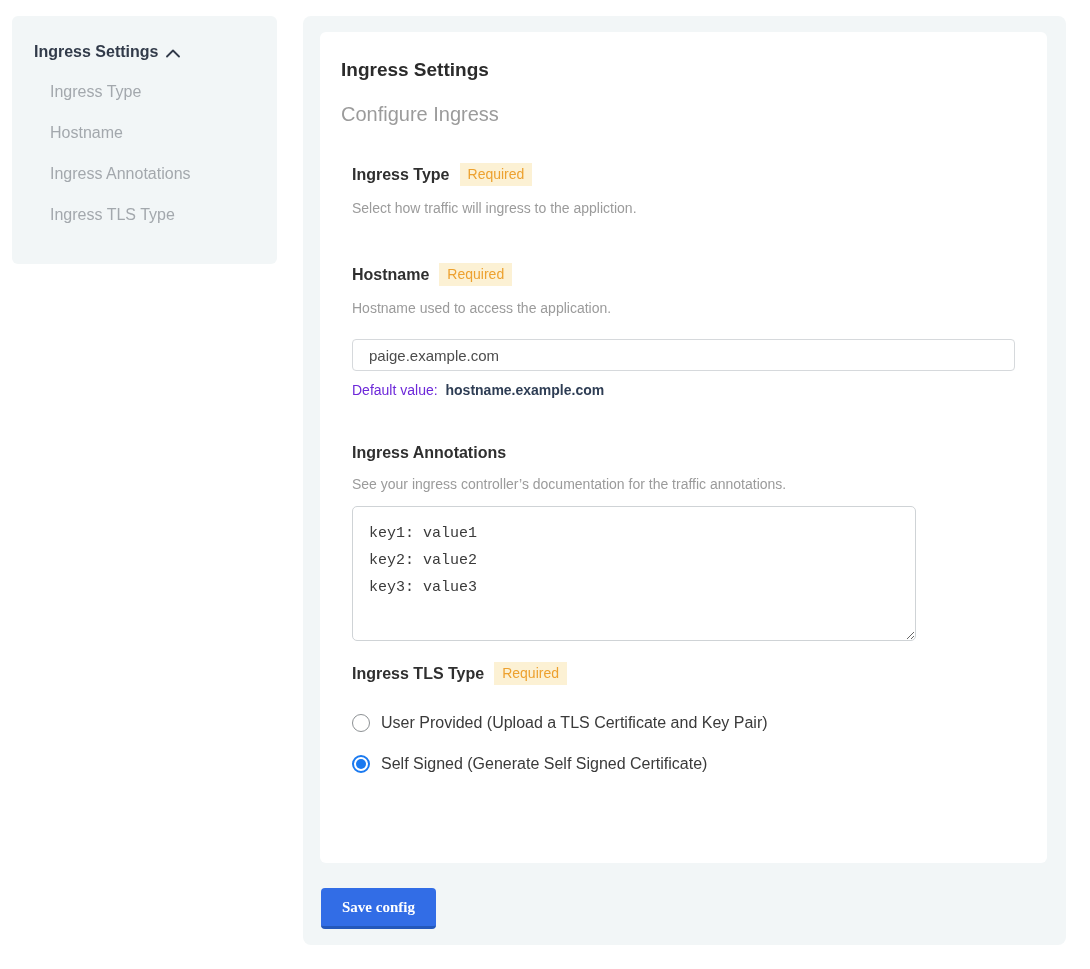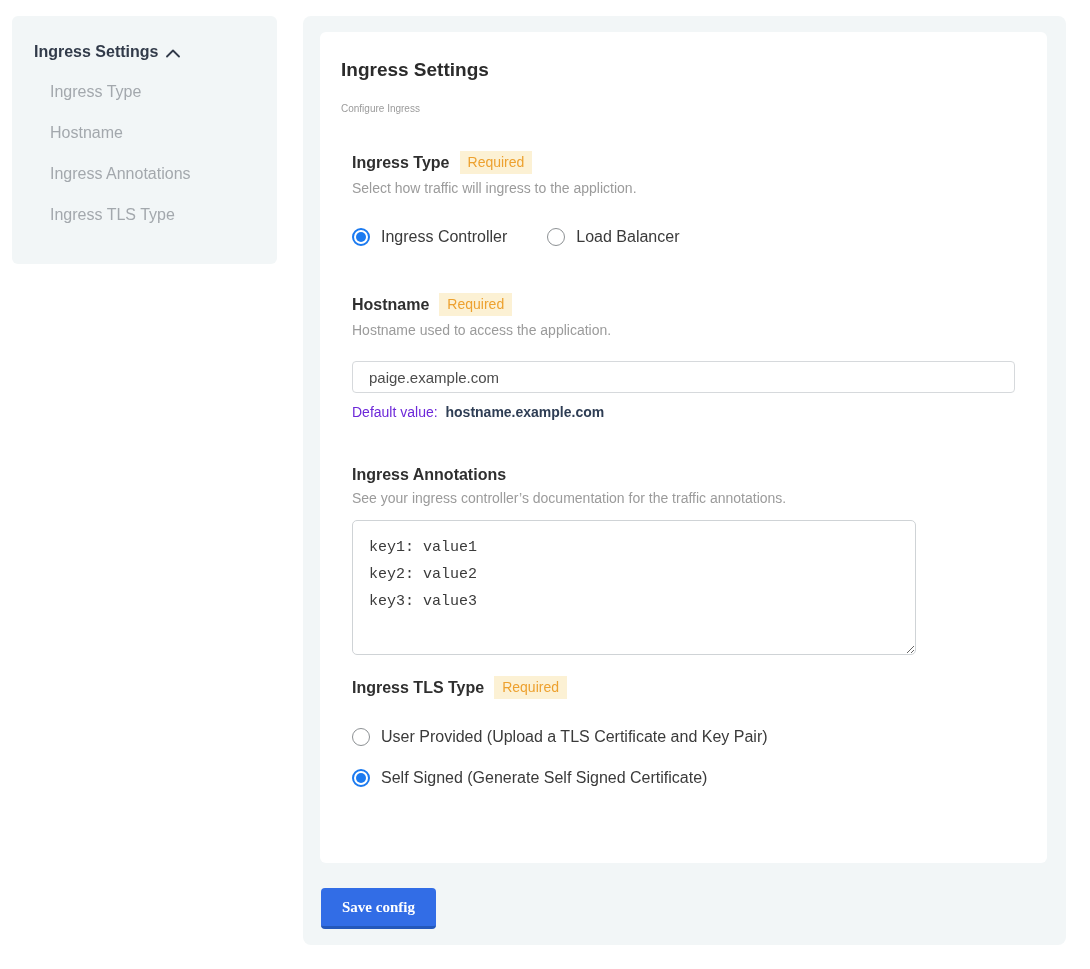--- a/index.html
+++ b/index.html
@@ -41,37 +41,37 @@
     border-radius:8px;
     padding:16px 18px 16px 17px;
   }
   .card {
     background:#ffffff;
     border-radius:6px;
     width:727px; min-height:831px;
     padding:28px 32px 76px 21px;
   }
   .card-title { font-size:19px; font-weight:bold; color:#2b2b2b; line-height:20px; }
-  .card-subtitle { margin-top:23px; font-size:10px; color:#9b9b9b; }
+  .card-subtitle { margin-top:23px; font-size:20px; color:#9b9b9b; }
 
   .section { margin-left:11px; }
   .sec-1 { margin-top:37px; }
   .sec-2 { margin-top:47px; }
   .sec-3 { margin-top:45px; }
   .sec-4 { margin-top:21px; }
 
   .label-row { display:flex; align-items:center; }
   .field-label { font-size:16px; font-weight:bold; color:#2f2f2f; line-height:19px; }
   .badge-required {
     margin-left:10px;
     background:#fcf1d4; color:#eda12f;
     font-size:14px; line-height:14px;
     padding:4px 8px 5px; border-radius:0;
   }
-  .field-help { margin-top:6px; font-size:14px; color:#9b9b9b; line-height:16px; }
+  .field-help { margin-top:14px; font-size:14px; color:#9b9b9b; line-height:16px; }
 
   
   .radio-row { display:flex; align-items:center; margin-top:31px; }
   .radio-option { display:flex; align-items:center; cursor:pointer; }
   .radio-row .radio-option { margin-right:40px; }
   .radio-stack .radio-option { margin-top:22px; }
   .radio-stack .radio-option:first-of-type { margin-top:28px; }
   .radio {
     width:18px; height:18px; border-radius:50%;
     border:1px solid #8d9194; background:#fff;
@@ -149,30 +149,20 @@
     <section class="card">
       <h1 class="card-title">Ingress Settings</h1>
       <p class="card-subtitle">Configure Ingress</p>
 
       <div class="section sec-1">
         <div class="label-row">
           <span class="field-label">Ingress Type</span>
           <span class="badge-required">Required</span>
         </div>
         <p class="field-help">Select how traffic will ingress to the appliction.</p>
-        <div class="radio-row">
-          <label class="radio-option">
-            <span class="radio checked"></span>
-            <span class="radio-label">Ingress Controller</span>
-          </label>
-          <label class="radio-option">
-            <span class="radio"></span>
-            <span class="radio-label">Load Balancer</span>
-          </label>
-        </div>
       </div>
 
       <div class="section sec-2">
         <div class="label-row">
           <span class="field-label">Hostname</span>
           <span class="badge-required">Required</span>
         </div>
         <p class="field-help">Hostname used to access the application.</p>
         <input class="text-input" type="text" value="paige.example.com" style="">
         <p class="default-line">

